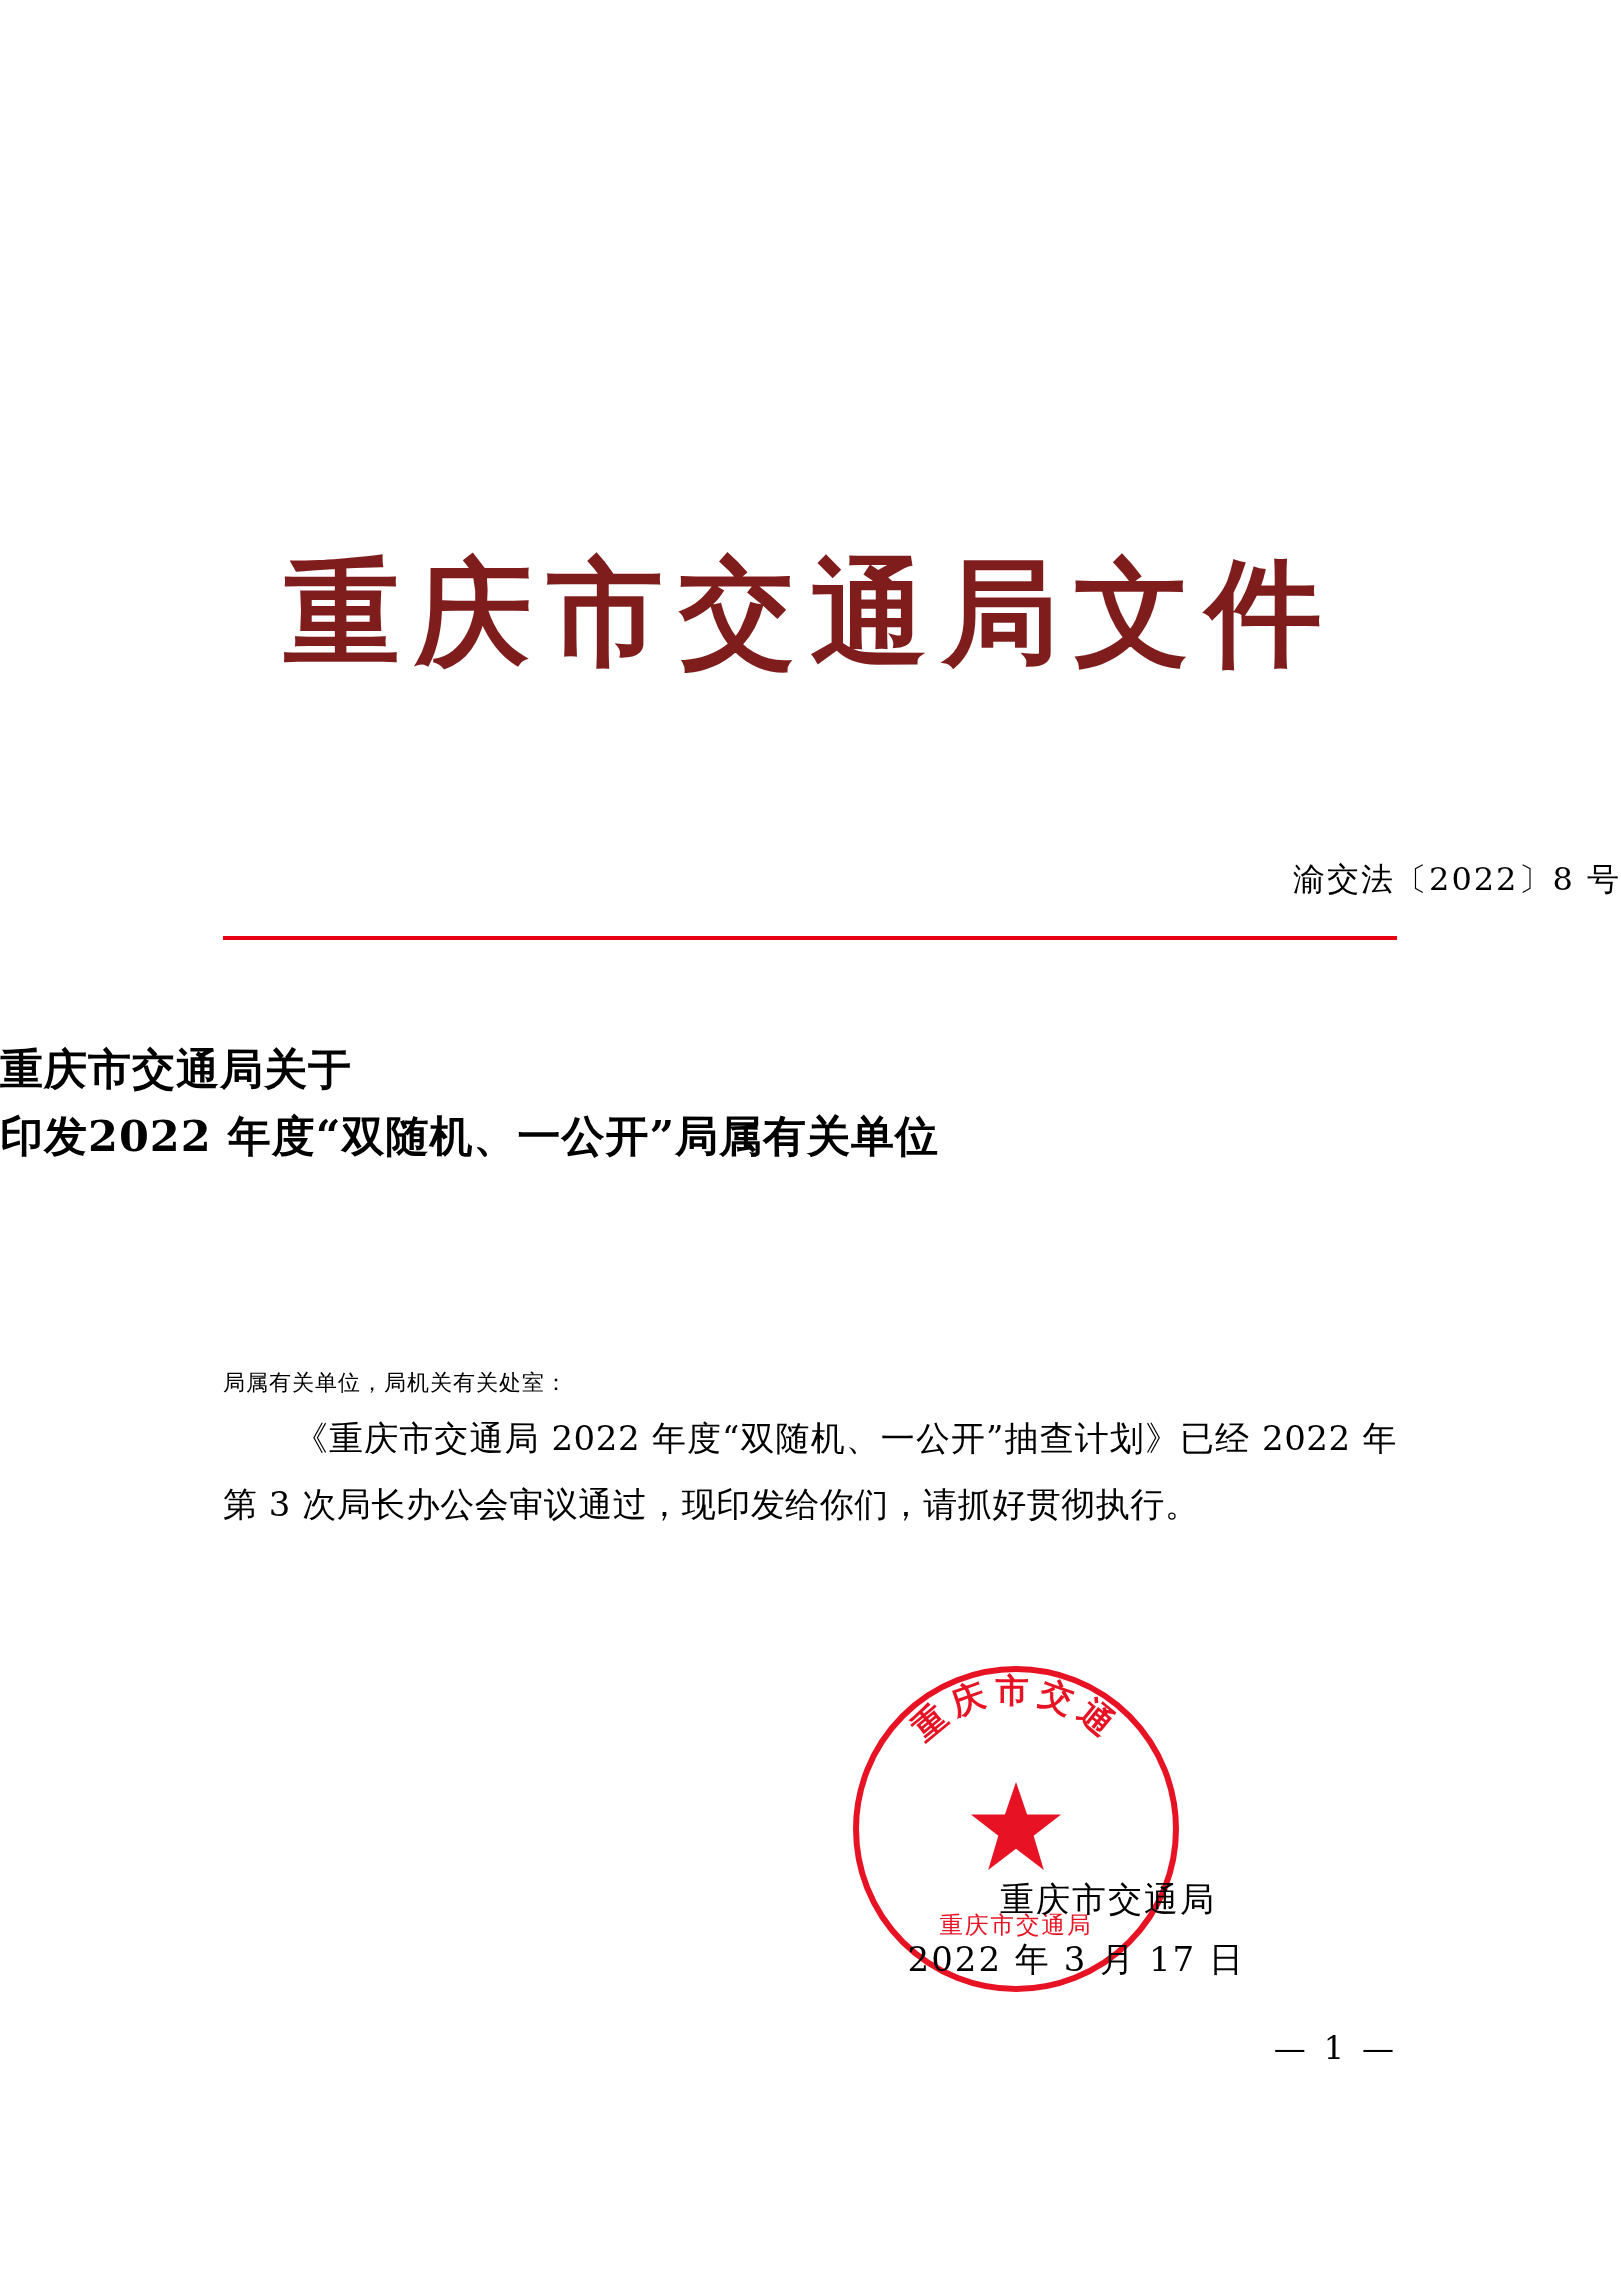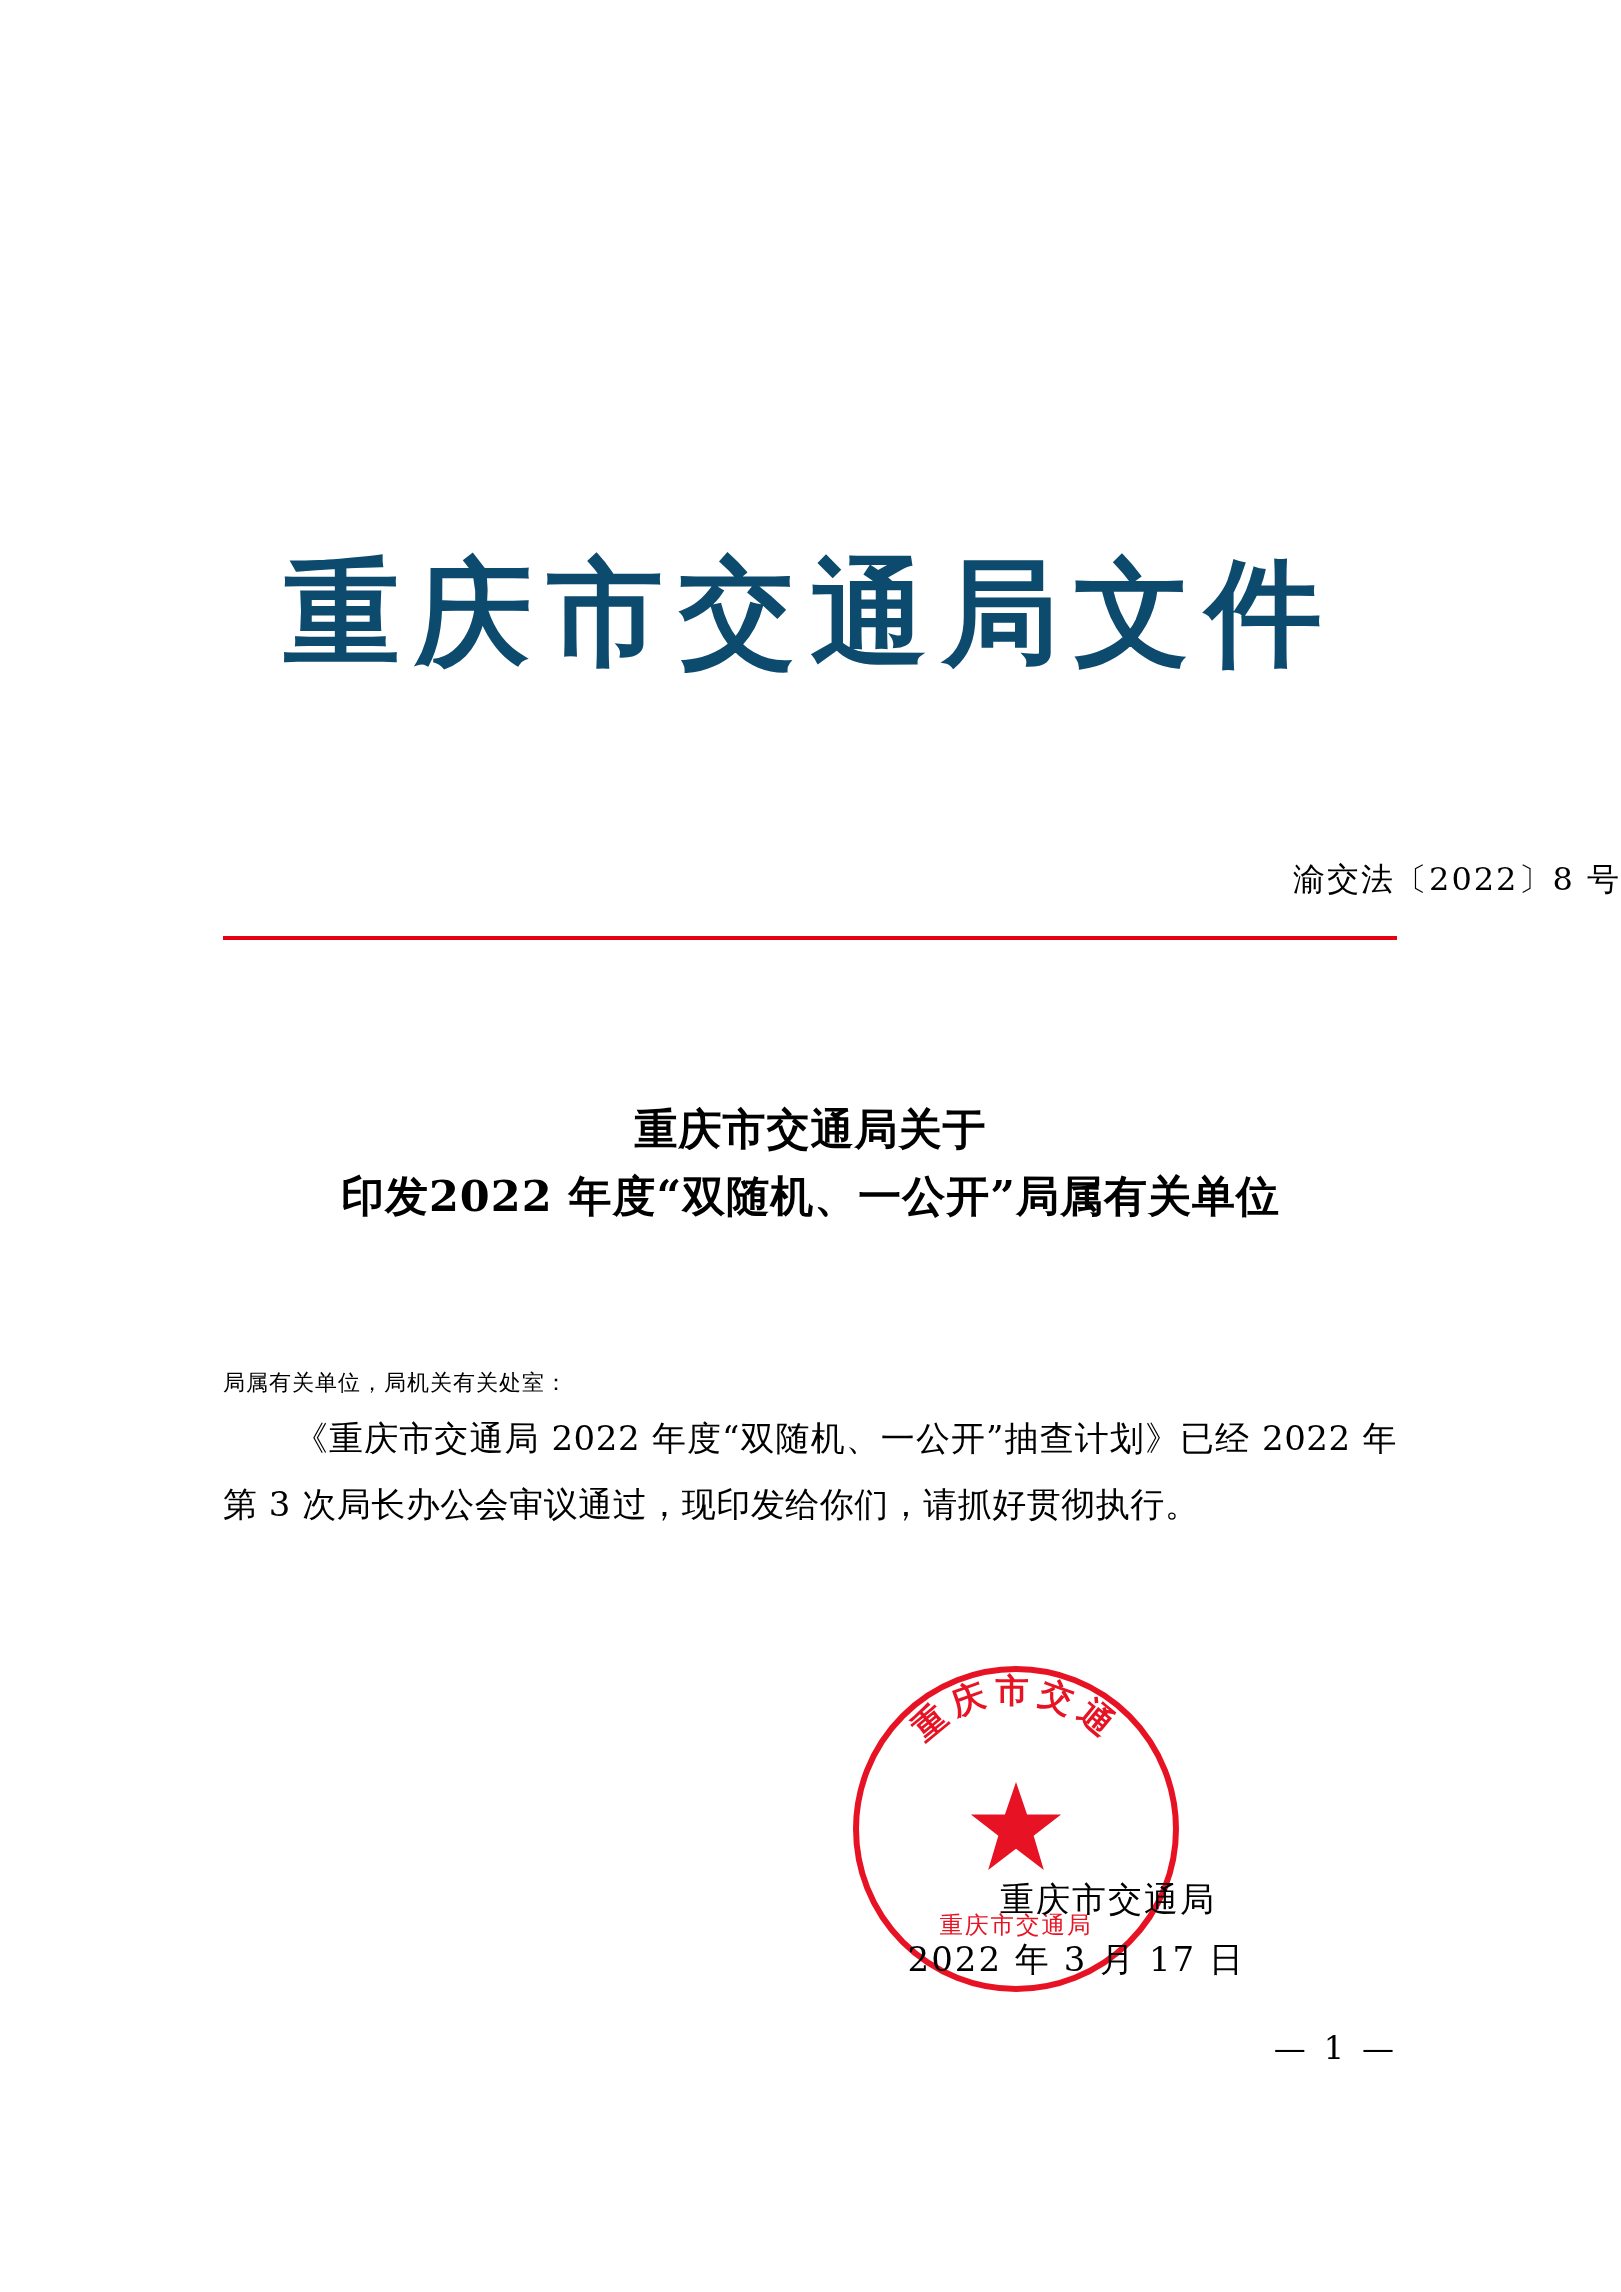--- a/index.html
+++ b/index.html
@@ -23,21 +23,21 @@
     box-sizing: border-box;
   }
 
   
   .masthead {
     position: absolute;
     top: 549px;
     left: 0;
     width: 100%;
     text-align: center;
-    color: #0c4a6e;
+    color: #7f1d1d;
     font-family: "DejaVu Serif", "Liberation Serif", serif;
     font-weight: 700;
     font-size: 116px;
     letter-spacing: 15.7px;
     line-height: 1.1;
     white-space: nowrap;
   }
 
   
   .doc-number {
@@ -57,24 +57,23 @@
     top: 936px;
     left: 223px;
     width: 1174px;
     height: 3.9px;
     background: #e60012;
   }
 
   
   .title-block {
     position: absolute;
-    top: 1096px;
-    left: 0;
-    width: 100%;
-    text-align: center;
+    top: 1036px;
+    left: 0;
+    width: 100%;
   }
   .title-line {
     font-size: 43px;
     font-weight: 700;
     letter-spacing: 1px;
     line-height: 1.55;
     font-family: "DejaVu Serif", "Liberation Serif", serif;
   }
 
   

